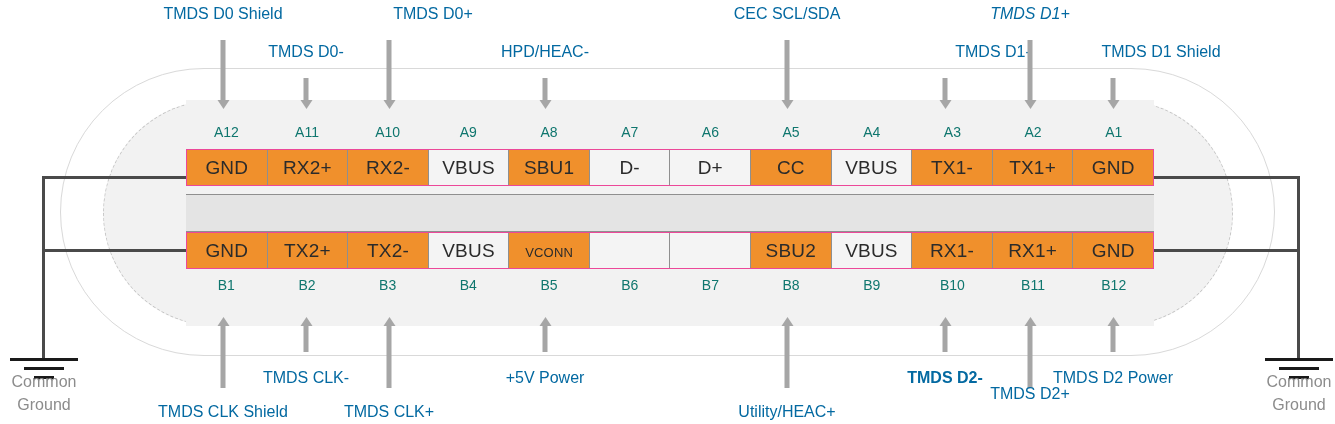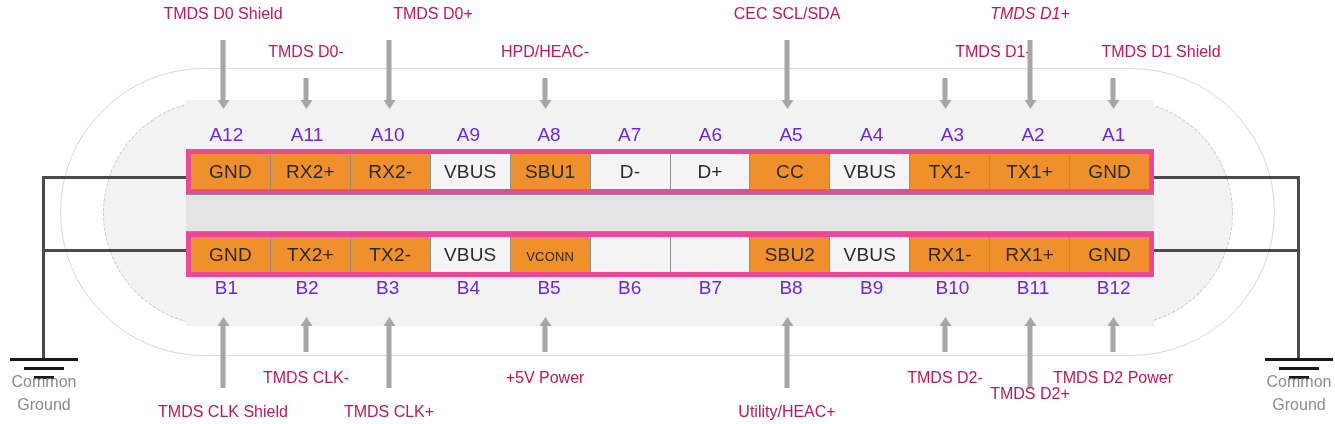--- a/index.html
+++ b/index.html
@@ -43,22 +43,22 @@
   .pin-table{
     position:absolute;
     left:186px;
     width:968px;
     box-sizing:border-box;
   }
   .rowA{ top:149px; }
   .rowB{ top:232px; }
   .pin-row{
     display:flex;
-    height:45px;
-    border:5px solid #ec4899;
+    height:37px;
+    border:1px solid #ec4899;
     box-sizing:border-box;
     background:#f4f4f4;
   }
   .pin{
     flex:1 1 0;
     border-right:1px solid #8f8f8f;
     box-sizing:border-box;
     display:flex;
     align-items:center;
     justify-content:center;
@@ -88,22 +88,22 @@
     position:absolute;
     left:186px;
     width:968px;
     display:flex;
   }
   .ids.top{ top:125px; }
   .ids.bottom{ top:278px; }
   .ids span{
     flex:1 1 0;
     text-align:center;
-    font-size:19px;
-    color:#6d28d9;
+    font-size:14px;
+    color:#0f766e;
     line-height:1.1;
   }
   
   .wire{ position:absolute; background:#4a4a4a; }
   .gnd-sym{ position:absolute; }
   .gnd-sym i{ position:absolute; display:block; background:#1a1a1a; left:50%; transform:translateX(-50%); }
   .gnd-b1{ width:68px; height:2.6px; top:0; }
   .gnd-b2{ width:40px; height:2.6px; top:9px; }
   .gnd-b3{ width:20px; height:2.6px; top:18px; }
   .gnd-text{
@@ -129,21 +129,21 @@
     transform:translateX(-50%);
     width:0;height:0;
     border-left:6.5px solid transparent;
     border-right:6.5px solid transparent;
   }
   .arrow.down::after{ bottom:-9px; border-top:9px solid #a6a6a6; }
   .arrow.up::after  { top:-9px;   border-bottom:9px solid #a6a6a6; }
   .ann-label{
     position:absolute;
     font-size:16px;
-    color:#be185d;
+    color:#0369a1;
     white-space:nowrap;
     transform:translateX(-50%);
     line-height:1.2;
   }
 </style>
 </head>
 <body>
 
 <div id="stage">
 
@@ -266,20 +266,20 @@
       <div class="ann-label" style="left: 223px; top: 402px;">TMDS CLK Shield</div>
       <div class="arrow up" style="left: 306px; top: 326px; height: 26px;"></div>
       <div class="ann-label" style="left: 306px; top: 368px;">TMDS CLK-</div>
       <div class="arrow up" style="left: 389px; top: 326px; height: 62px;"></div>
       <div class="ann-label" style="left: 389px; top: 402px;">TMDS CLK+</div>
       <div class="arrow up" style="left: 545px; top: 326px; height: 26px;"></div>
       <div class="ann-label" style="left: 545px; top: 368px;">+5V Power</div>
       <div class="arrow up" style="left: 787px; top: 326px; height: 62px;"></div>
       <div class="ann-label" style="left: 787px; top: 402px;">Utility/HEAC+</div>
       <div class="arrow up" style="left: 945px; top: 326px; height: 26px;"></div>
-      <div class="ann-label" style="left: 945px; top: 368px;">TMDS D2-</div>
+      <div class="ann-label" style="left: 945px; top: 368px; font-weight: bold;">TMDS D2-</div>
       <div class="arrow up" style="left: 1030px; top: 326px; height: 62px;"></div>
       <div class="ann-label" style="left: 1030px; top: 384px;">TMDS D2+</div>
       <div class="arrow up" style="left: 1113px; top: 326px; height: 26px;"></div>
       <div class="ann-label" style="left: 1113px; top: 368px;">TMDS D2 Power</div>
     </div>
 
 </div>
 
 </body></html>

